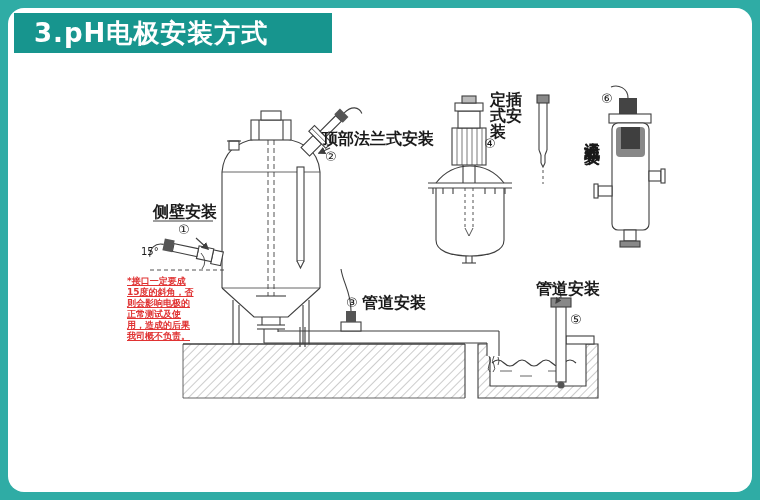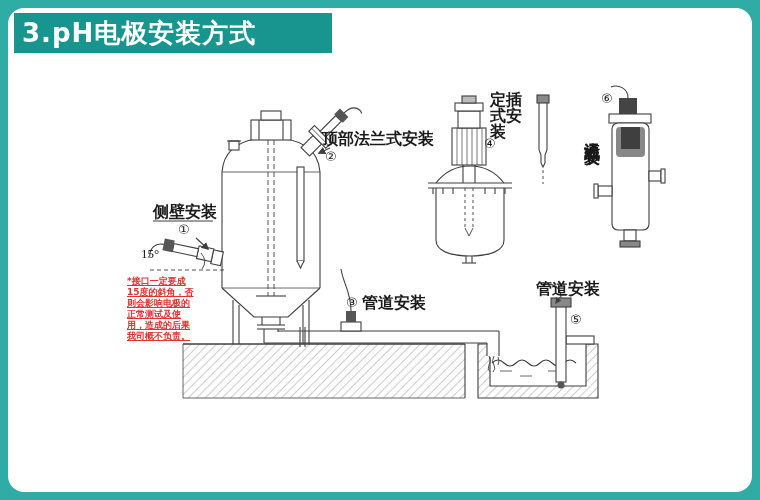--- a/index.html
+++ b/index.html
@@ -12,31 +12,31 @@
   .panel {
     position:absolute; left:8px; top:8px; width:744px; height:484px;
     background: var(--panel-bg, #ffffff);
     border-radius:16px;
   }
   .banner {
     position:absolute; left:14px; top:13px; width:318px; height:40px;
     background: var(--banner-bg, #17958E);
     color: var(--banner-text, #fff);
     font-size:26px; font-weight:bold; line-height:40px;
-    padding-left:8px; letter-spacing:1px;
+    padding-left:20px; letter-spacing:1px;
   }
   .art { position:absolute; left:0; top:0; }
   .lbl {
     position:absolute; color:#1a1a1a; font-weight:bold;
     font-size:16px; line-height:16px; white-space:nowrap;
   }
   .num {
     position:absolute; color:#1a1a1a; font-size:13px; line-height:14px;
   }
-  .small { position:absolute; color:#1a1a1a; font-size:13px;font-family:Liberation Serif, serif; }
+  .small { position:absolute; color:#1a1a1a; font-size:10px; }
   .warning {
     position:absolute; left:127px; top:276px; width:68px;
     color: var(--warning-color, #E03333);
     font-size:9px; line-height:11px; font-weight:bold;text-decoration:underline;
   }
   .wrap2 { white-space:normal; width:44px; }
   .vert { writing-mode:vertical-rl; height:96px; letter-spacing:2px; white-space:normal; }
 </style>
 </head>
 <body>

